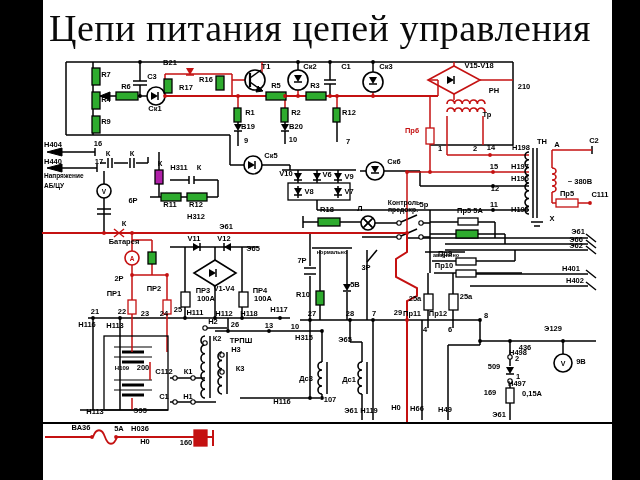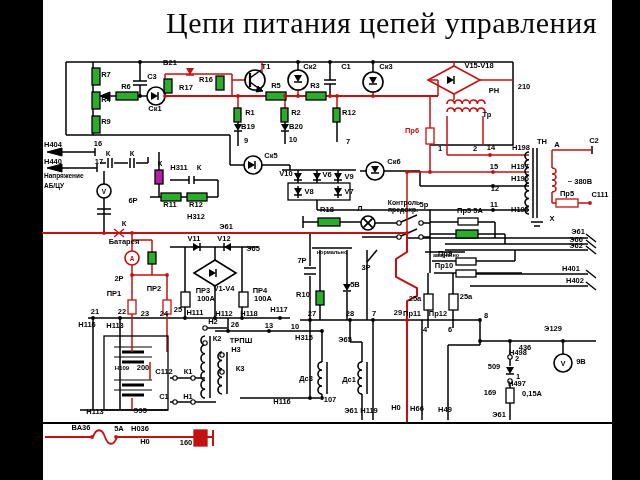--- a/index.html
+++ b/index.html
@@ -1,19 +1,19 @@
 <!DOCTYPE html>
 <html><head>
 <meta charset="utf-8">
 <style>
   html,body{margin:0;padding:0;background:#777;}
   #stage{position:relative;width:640px;height:480px;background:#ffffff;overflow:hidden;
          font-family:"Liberation Sans",sans-serif;}
-  #page-title{position:absolute;top:6px;left:43px;width:554px;text-align:right;
-    font-family:"Liberation Serif",serif;font-size:30px;font-weight:400;color:#0a0a0a;
+  #page-title{position:absolute;top:6px;left:43px;width:554px;text-align:center;
+    font-family:"Liberation Serif",serif;font-size:38px;font-weight:400;color:#0a0a0a;
     letter-spacing:0.5px;white-space:nowrap;}
   svg{position:absolute;left:0;top:0;}
   svg text{font-family:"Liberation Sans",sans-serif;font-weight:bold;}
 </style>
 </head>
 <body>
 
 <div id="stage">
   <div id="page-title">Цепи питания цепей управления</div>
   <svg id="schem" width="640" height="480" viewBox="0 0 640 480">

